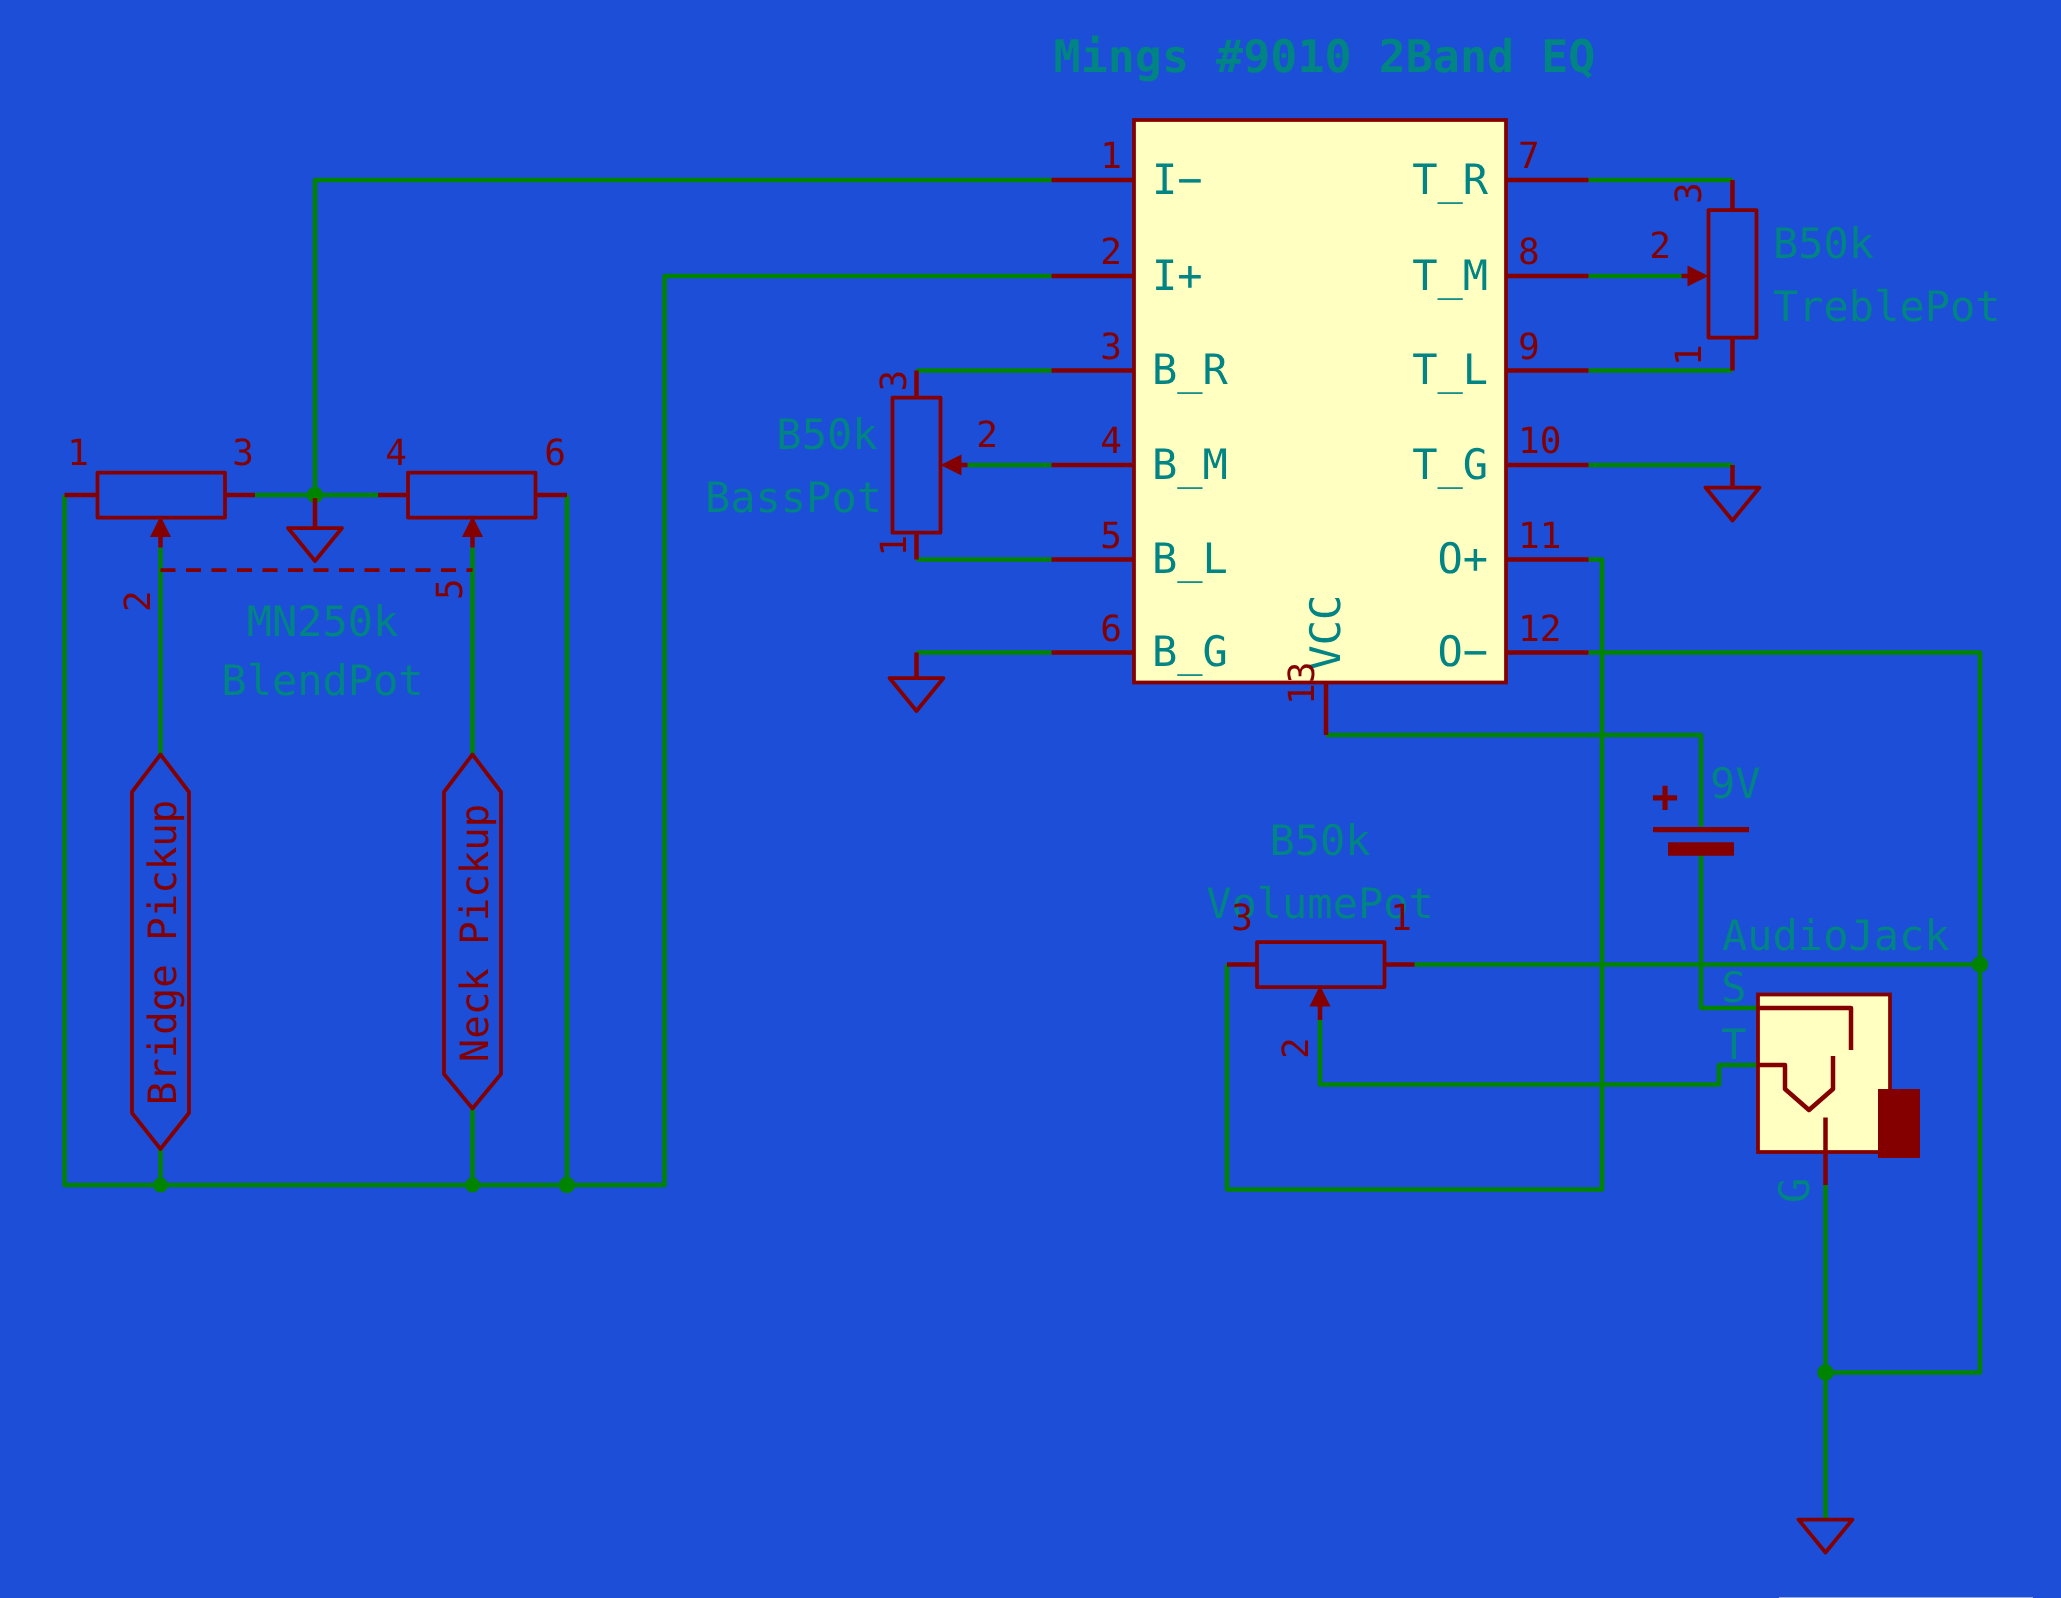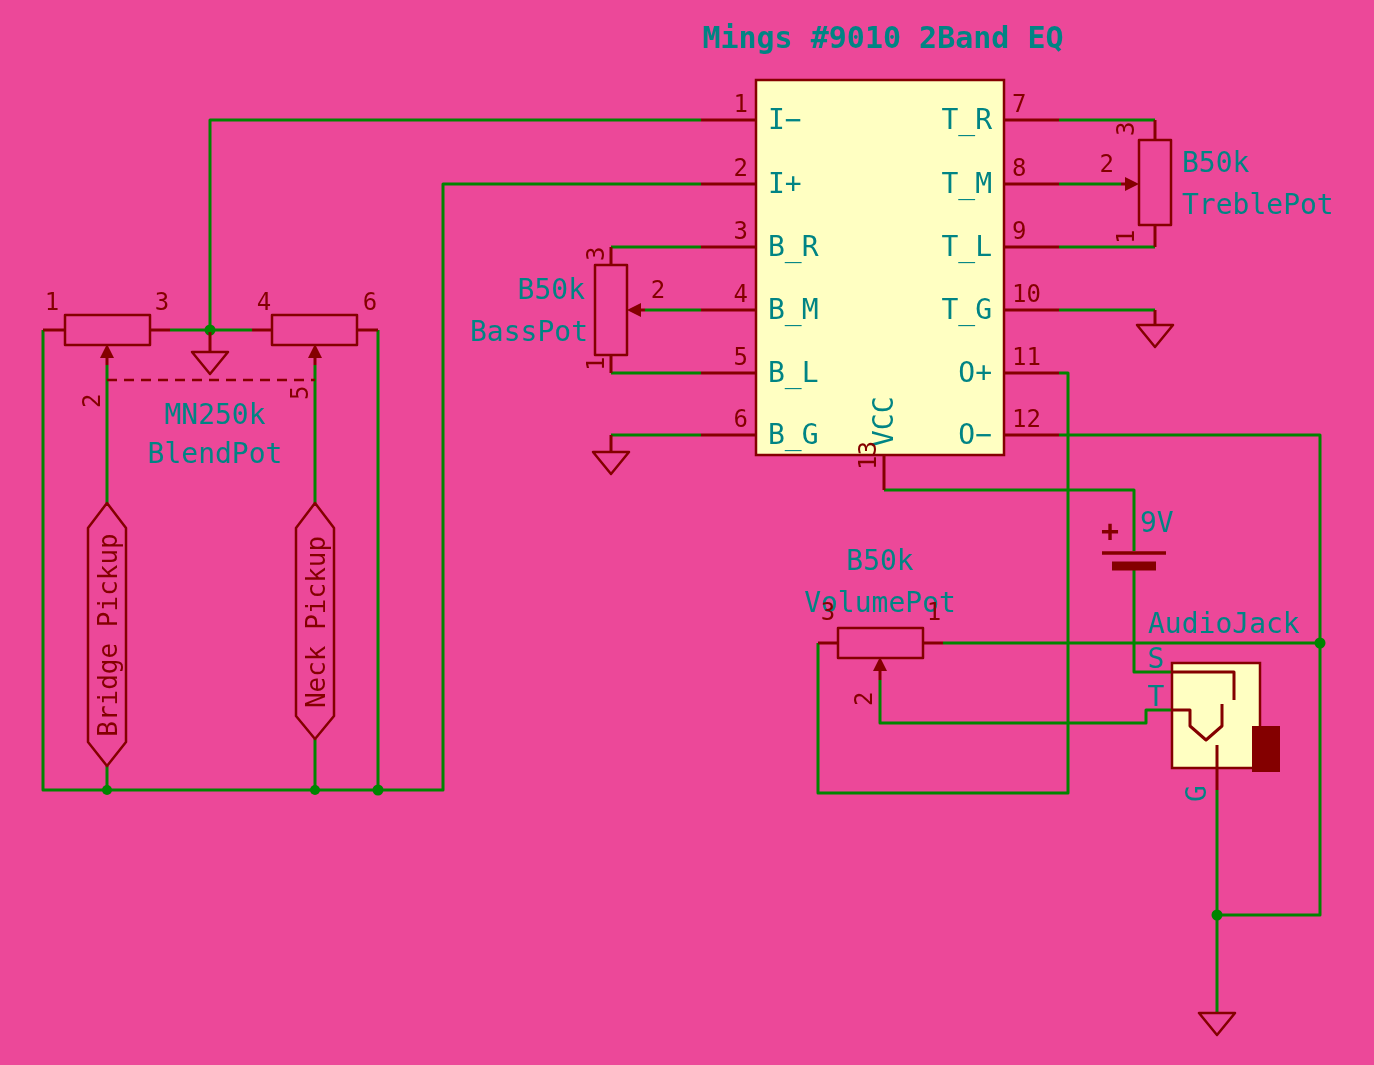--- a/index.html
+++ b/index.html
@@ -1,16 +1,16 @@
 <!DOCTYPE html>
 <html><head>
 <meta charset="utf-8">
 <style>
   html,body{margin:0;padding:0;background:#F5F4EF;}
-  .canvas{position:relative;width:1374px;height:1065px;background:#ec4899;overflow:hidden;}
+  .canvas{position:relative;width:1374px;height:1065px;background:#1d4ed8;overflow:hidden;}
   svg{display:block;}
   svg text{font-family:"DejaVu Sans Mono","Liberation Mono",monospace;}
   .wire{stroke:#008400;stroke-width:3;fill:none;stroke-linejoin:round;}
   .stub{stroke:#840000;stroke-width:3;fill:none;stroke-linejoin:round;}
   .sym{stroke:#840000;stroke-width:2.5;fill:none;stroke-linejoin:round;}
   .symfill{stroke:#840000;stroke-width:2.5;fill:#FFFFC2;}
   .arrow{fill:#840000;stroke:none;}
   .dot{fill:#008400;stroke:none;}
   .num{fill:#840000;font-size:24px;}
   .pname{fill:#008484;font-size:28px;}

